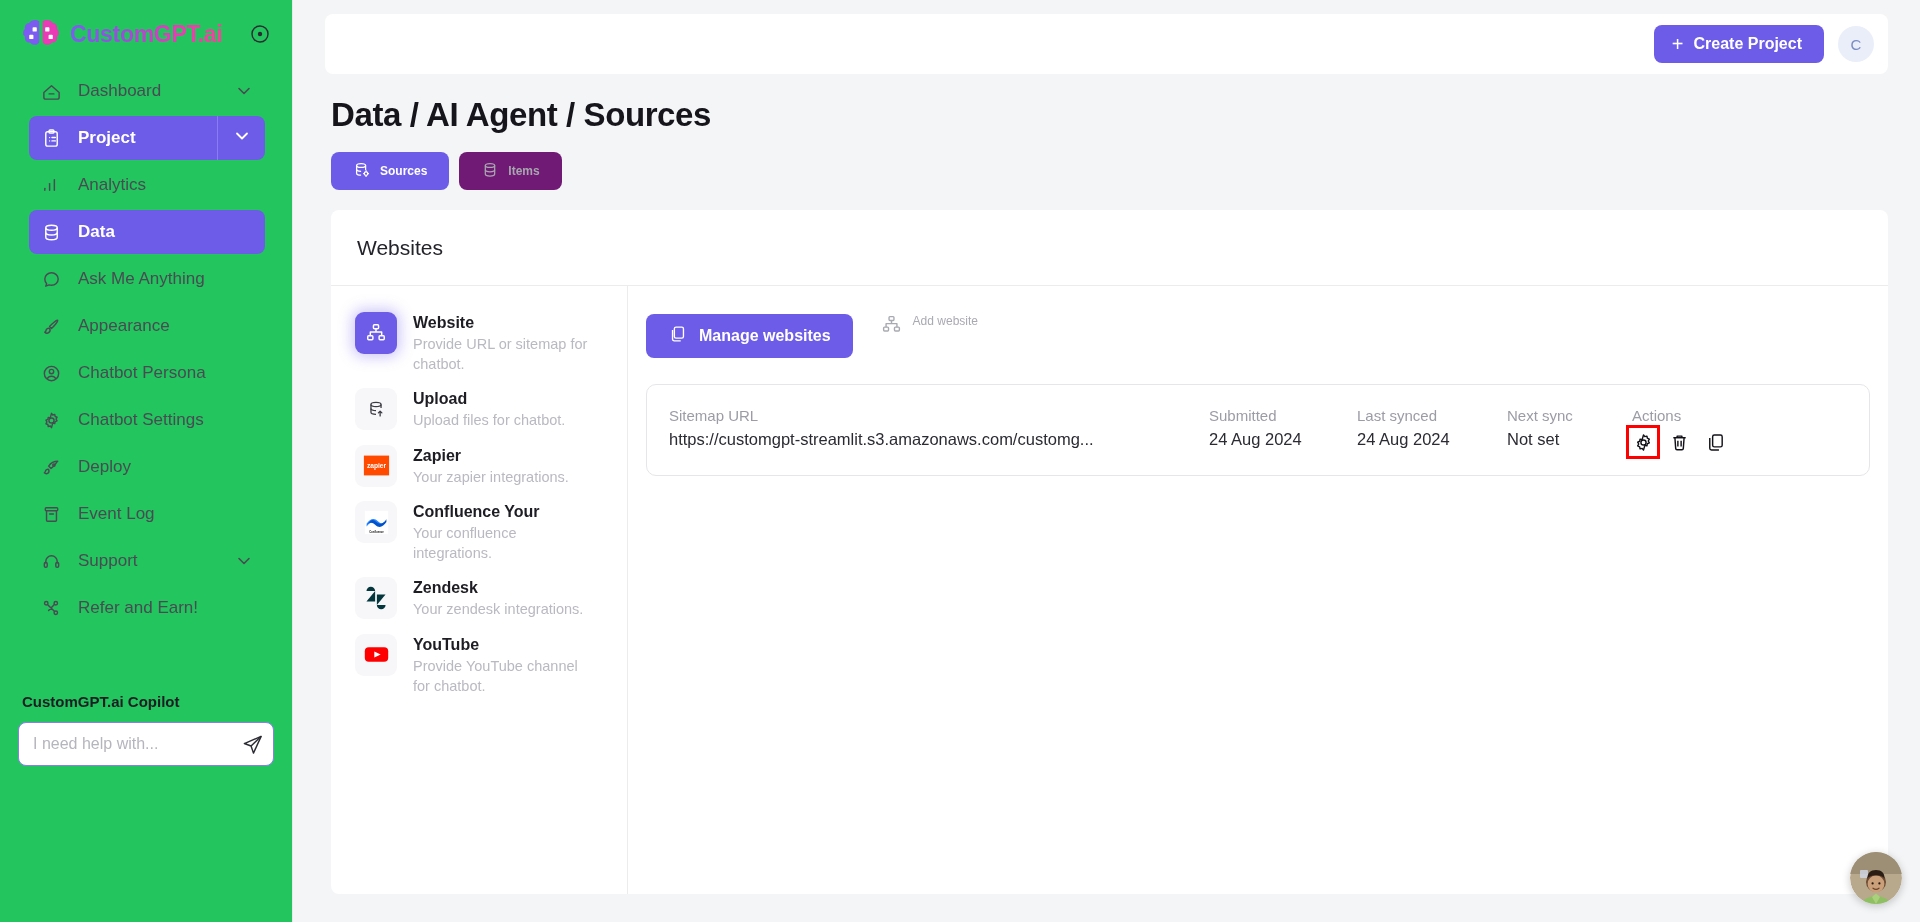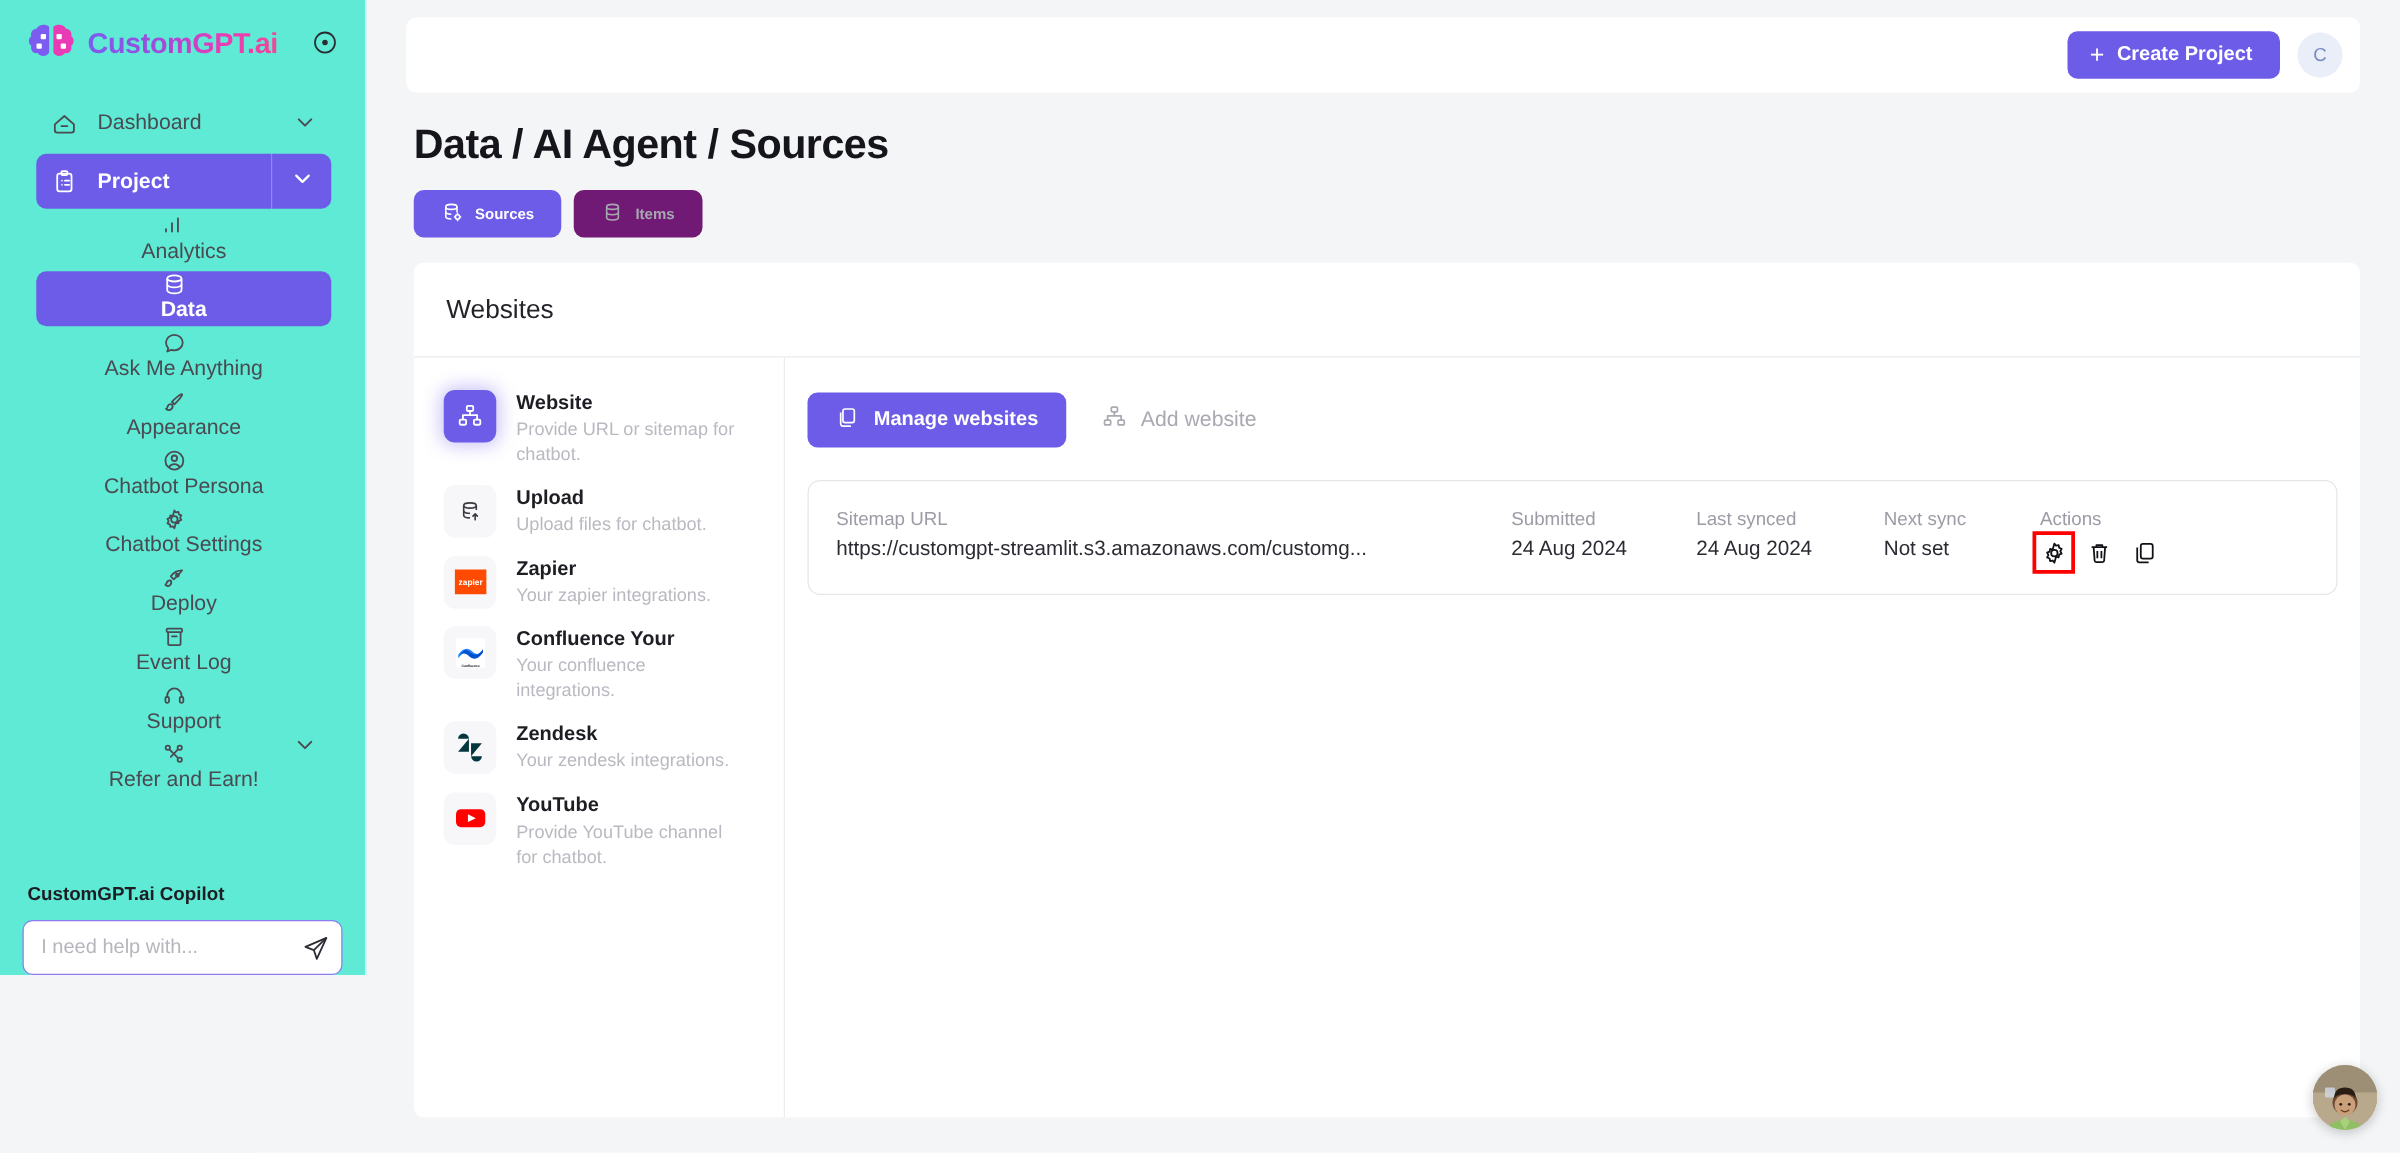--- a/index.html
+++ b/index.html
@@ -6,27 +6,26 @@
   html, body {
     width: 1920px; height: 922px;
     font-family: "Liberation Sans", sans-serif;
     background: #f4f5f7;
     overflow: hidden;
   }
   .app { display: flex; width: 1920px; height: 922px; position: relative; }
 
   
   .sidebar {
-    width: 293px; height: 780px;
-    background: #5eead4;
+    width: 293px; height: 922px;
+    background: #22c55e;
     border-right: 1px solid #e8e8ec;
     display: flex; flex-direction: column;
     flex: 0 0 293px;
     position: relative;
-    justify-content: space-between;
   }
   .brand-row {
     display: flex; align-items: center;
     padding: 18px 22px 12px 22px;
     gap: 10px;
   }
   .brand-logo { width: 38px; height: 32px; flex: 0 0 38px; }
   .brand-name {
     font-size: 23px; font-weight: bold;
     letter-spacing: -0.3px;
@@ -45,21 +44,21 @@
     padding: 0 12px;
     cursor: pointer;
     color: #4a4a52;
     font-size: 17px;
     position: relative;
   }
   .nav-item .ico { width: 21px; height: 21px; flex: 0 0 21px; display: flex; align-items: center; justify-content: center; margin-right: 16px; }
   .nav-item .lbl { white-space: nowrap; }
   .nav-item .chev { margin-left: auto; width: 18px; height: 18px; display:flex; align-items:center; justify-content:center; }
   .nav-item.active { background: #6c5ce7; color: #ffffff; font-weight: bold; }
-  .nav-item.sub { margin-left: 29px; flex-direction: column; }
+  .nav-item.sub { margin-left: 29px; }
 
   
   .proj-wrap { display: flex; margin: 3px 27px 3px 29px; height: 44px; }
   .proj-main {
     flex: 1 1 auto; background: #6c5ce7; color: #fff;
     border-radius: 8px 0 0 8px;
     display: flex; align-items: center; padding: 0 12px;
     font-size: 17px; font-weight: bold; cursor: pointer;
   }
   .proj-main .ico { width: 21px; height: 21px; flex: 0 0 21px; display:flex; align-items:center; justify-content:center; margin-right: 16px; }
@@ -148,22 +147,22 @@
 
   .detail { flex: 1 1 auto; padding: 28px 0 0 18px; }
   .btn-row { display: flex; align-items: center; gap: 14px; margin-left: 0; }
   .manage-btn {
     background: #6c5ce7; color: #ffffff; border: none; border-radius: 8px;
     height: 44px; padding: 0 22px; display: flex; align-items: center; gap: 11px;
     font-family: "Liberation Sans", sans-serif; font-size: 16px; font-weight: bold; cursor: pointer;
   }
   .add-btn {
     background: transparent; border: none; color: #a9a9b2;
-    height: 44px; padding: 0 14px; display: flex; align-items: center; gap: 11px;
-    font-family: "Liberation Sans", sans-serif; font-size: 17px; cursor: pointer;
+    height: 44px; padding: 0 14px; display: flex; gap: 11px;
+    font-family: "Liberation Sans", sans-serif; font-size: 12px; cursor: pointer;
   }
 
   .tbl-wrap {
     margin: 26px 18px 0 0;
     border: 1px solid #e6e6ea; border-radius: 10px;
     padding: 22px 24px 22px 22px;
   }
   .tbl-grid {
     display: grid;
     grid-template-columns: 540px 148px 150px 125px 1fr;

